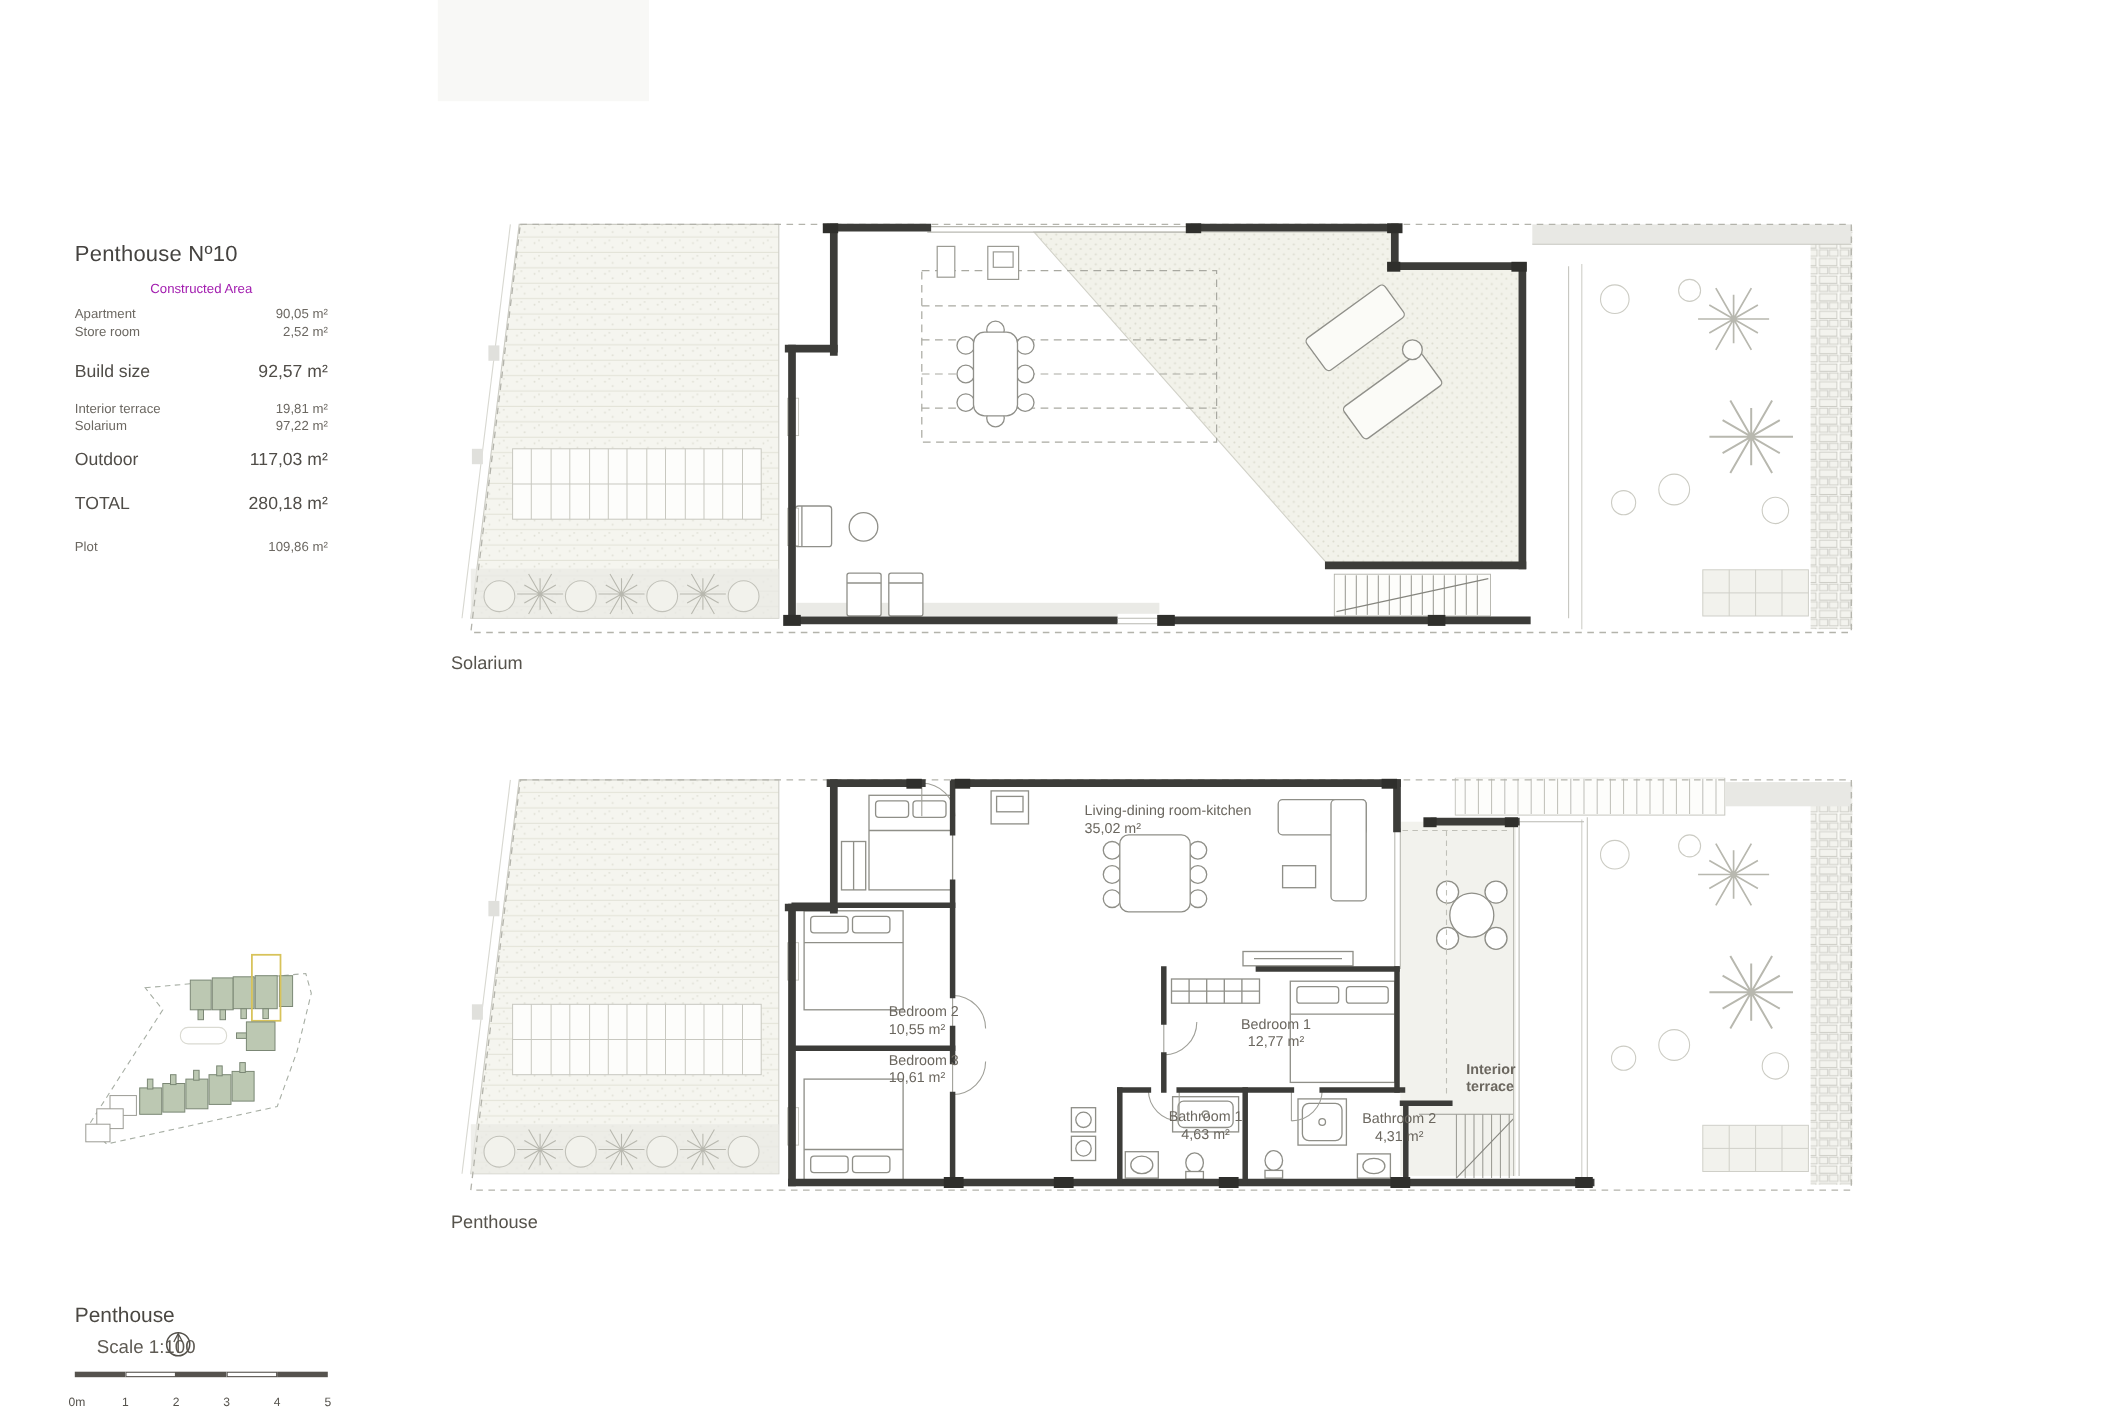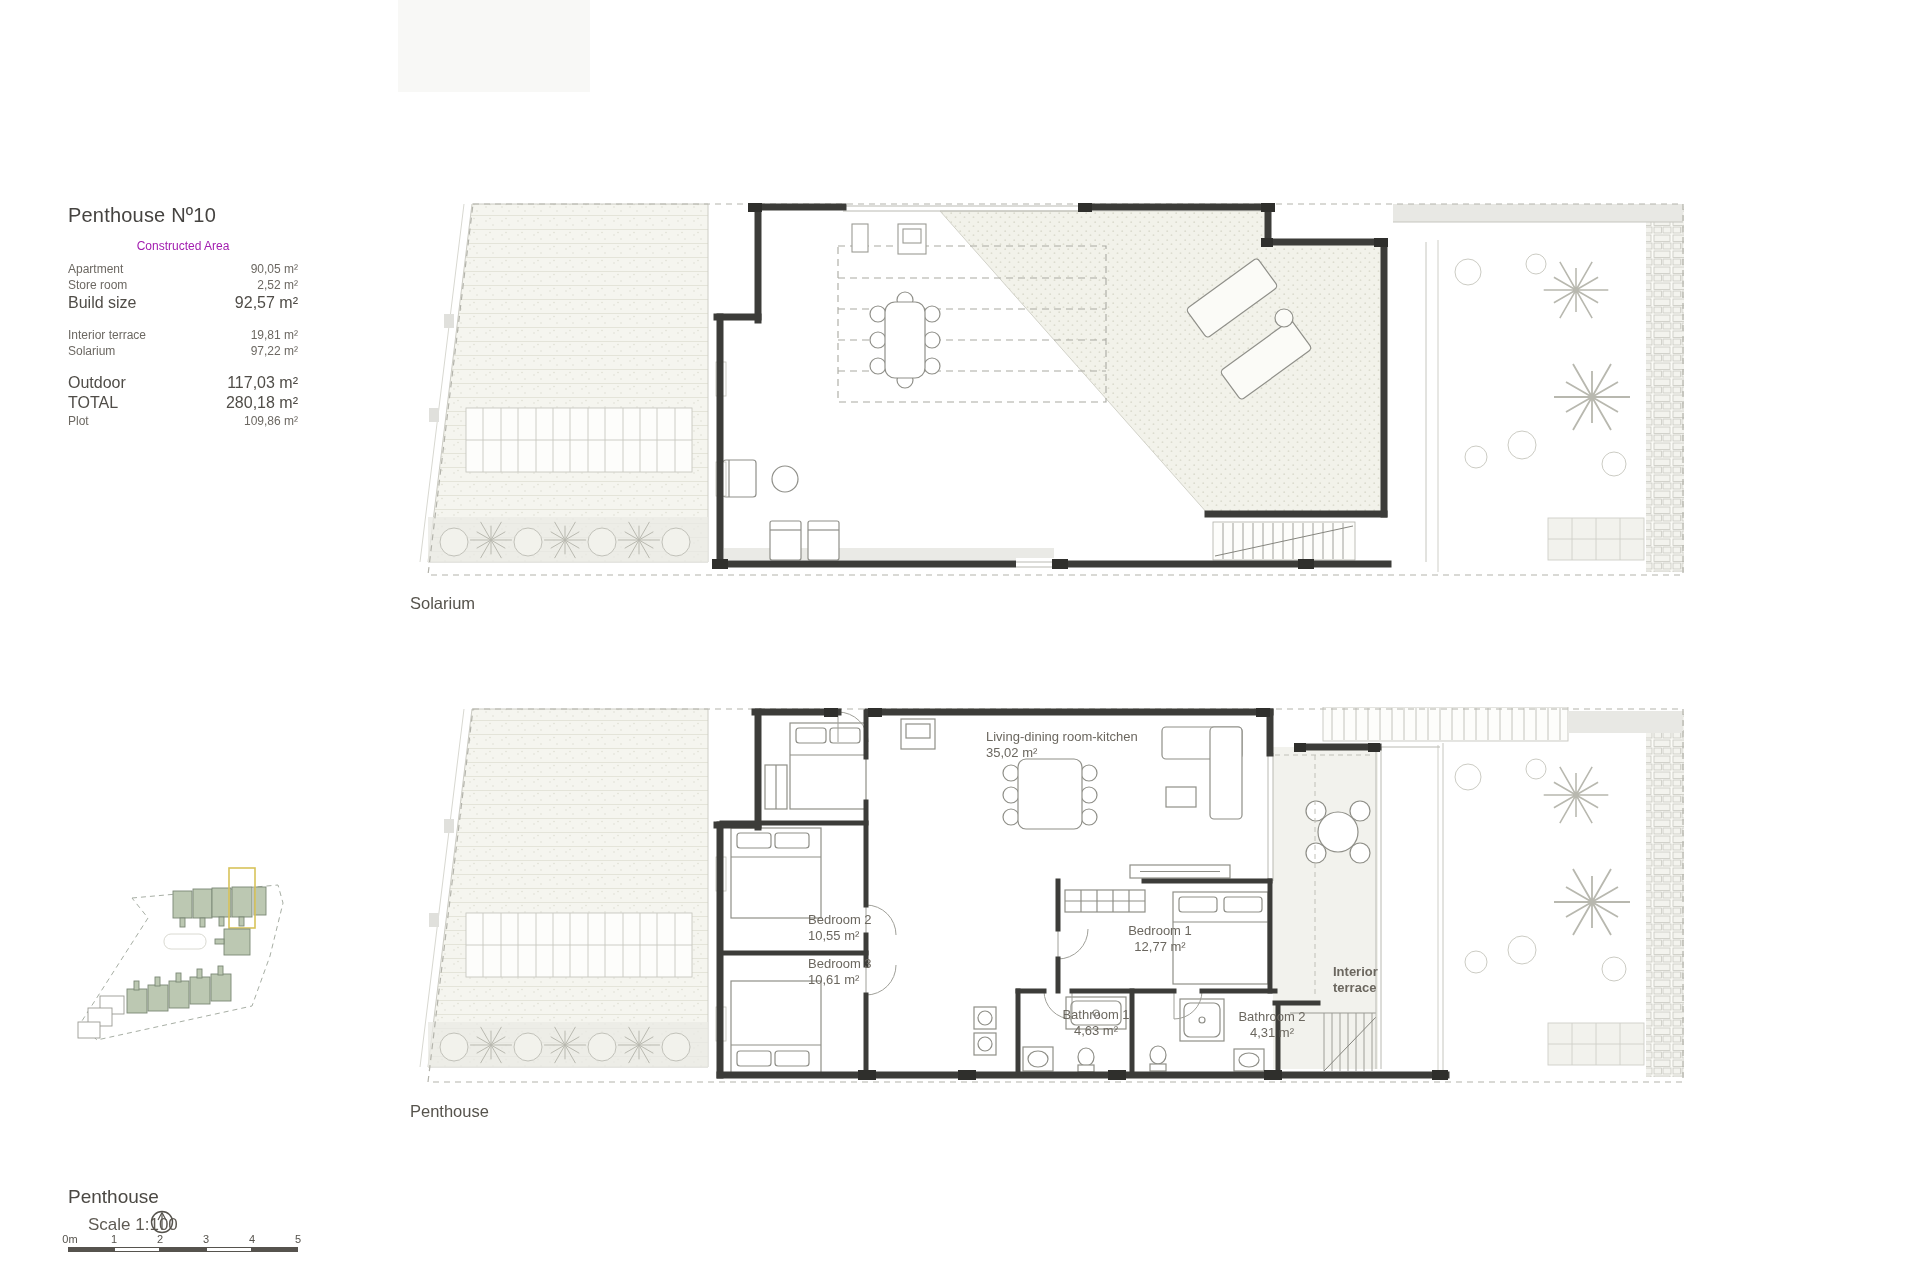--- a/index.html
+++ b/index.html
@@ -1,45 +1,45 @@
 <!DOCTYPE html>
 <html><head>
 <meta charset="utf-8">
 <style>
   html,body{margin:0;padding:0;background:#ffffff;}
   #page{position:relative;width:1920px;height:1280px;background:#ffffff;overflow:hidden;
         font-family:"Liberation Sans","DejaVu Sans",sans-serif;-webkit-font-smoothing:antialiased;}
   .abs{position:absolute;}
   
-  #info-panel{left:68px;top:204px;width:230px;}
+  #info-panel{left:68px;top:220px;width:230px;}
   #info-title{font-size:20px;color:#454340;letter-spacing:.2px;}
   #info-header{margin-top:12px;text-align:center;font-size:12px;color:#a21caf;}
   .irow{display:flex;justify-content:space-between;align-items:baseline;}
   .irow.sm{font-size:12px;color:#6c6862;line-height:16px;}
   .irow.lg{font-size:16px;color:#504d48;line-height:20px;}
-  .mt12{margin-top:0;} .mt14{margin-top:14px;gap:44px;} .mt8{margin-top:8px;}
+  .mt12{margin-top:20px;} .mt14{margin-top:14px;gap:44px;} .mt8{margin-top:8px;}
   
   .plan{position:absolute;width:1270px;height:380px;}
   #plan-solarium{left:418px;top:202px;}
   #plan-penthouse{left:418px;top:707px;}
   .plan svg{position:absolute;left:0;top:0;}
   .caption{position:absolute;font-size:16.5px;color:#56534c;}
   #cap-solarium{left:410px;top:594px;}
   #cap-penthouse{left:410px;top:1102px;}
   .lbl{position:absolute;font-size:13px;line-height:16px;color:#6b675f;white-space:nowrap;}
   .lbl.center{text-align:center;white-space:normal;}
   
   #site-plan{left:60px;top:856px;width:240px;height:225px;}
   
   #footer-title{left:68px;top:1186px;font-size:19px;color:#4b4843;}
   #footer-scale{left:68px;top:1215px;font-size:17px;color:#5f5b54;margin-left:20px;}
   #north-icon{left:148px;top:1208px;}
   #scalebar{left:68px;top:1233px;width:240px;height:24px;}
   #scalebar .nums{position:absolute;top:0;left:0;width:240px;height:12px;font-size:11px;color:#55524c;}
-  #scalebar .nums span{position:absolute;width:16px;text-align:center;}
+  #scalebar .nums span{position:absolute;width:16px;text-align:center;margin-top:36px;}
   #scalebar .bar{position:absolute;top:14px;left:0;display:flex;}
   #scalebar .seg{width:46px;height:5px;box-sizing:border-box;}
   #scalebar .seg.dark{background:#56534e;}
   #scalebar .seg.light{background:#ffffff;border:1px solid #56534e;}
   #artifact{left:398px;top:0px;width:192px;height:92px;background:#f8f8f6;}
 </style>
 </head>
 <body>
 
 <div id="page">

